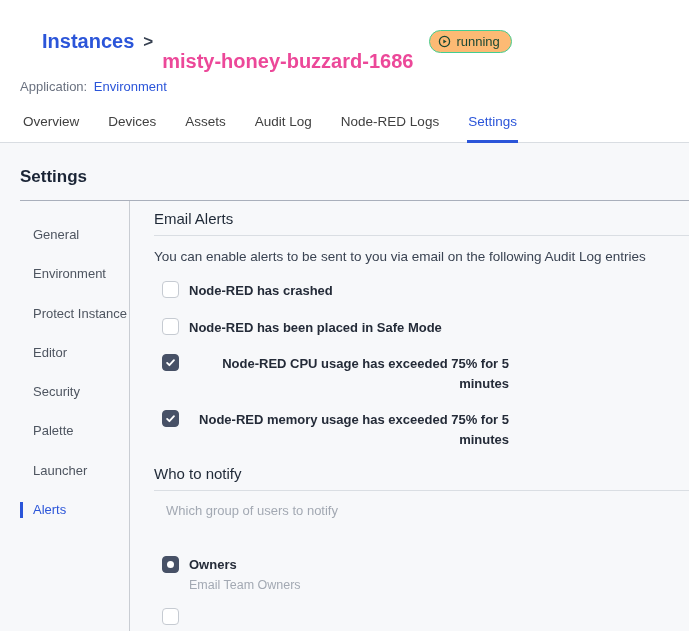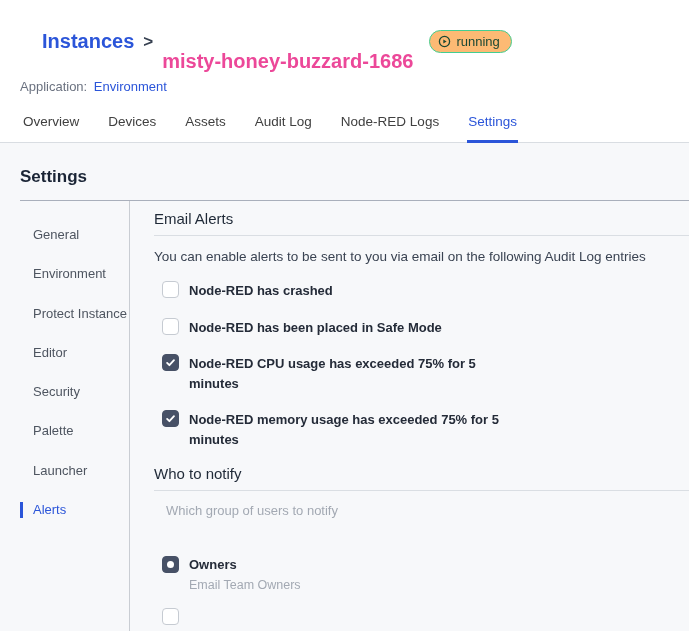--- a/index.html
+++ b/index.html
@@ -62,21 +62,21 @@
     padding-left: 10px;
   }
 
   
   .main { flex: 1; padding: 9px 0 0 24px; }
   .section-title { font-size: 15px; font-weight: 400; color: #1f2937; }
   .sec-divider { height: 1px; background: #dadee3; margin-top: 8px; }
   .desc { font-size: 13.5px; color: #3a4352; margin-top: 13px; }
 
   .checkbox-list { margin-top: 16px; padding-left: 8px; }
-  .opt-row { display: flex; align-items: flex-start; gap: 10px; margin-bottom: 16px; cursor: pointer; }
+  .opt-row { display: flex; align-items: flex-start; gap: 10px; margin-bottom: 16px; cursor: pointer; text-align: right; }
   .box {
     width: 17px; height: 17px; flex-shrink: 0;
     background: #ffffff; border: 1px solid #c6cbd2; border-radius: 4px;
     display: flex; align-items: center; justify-content: center;
     margin-top: 1px;
   }
   .opt-row.checked .box, .radio-row.selected .box {
     background: #475166; border-color: #475166;
   }
   .box svg { display: none; }

